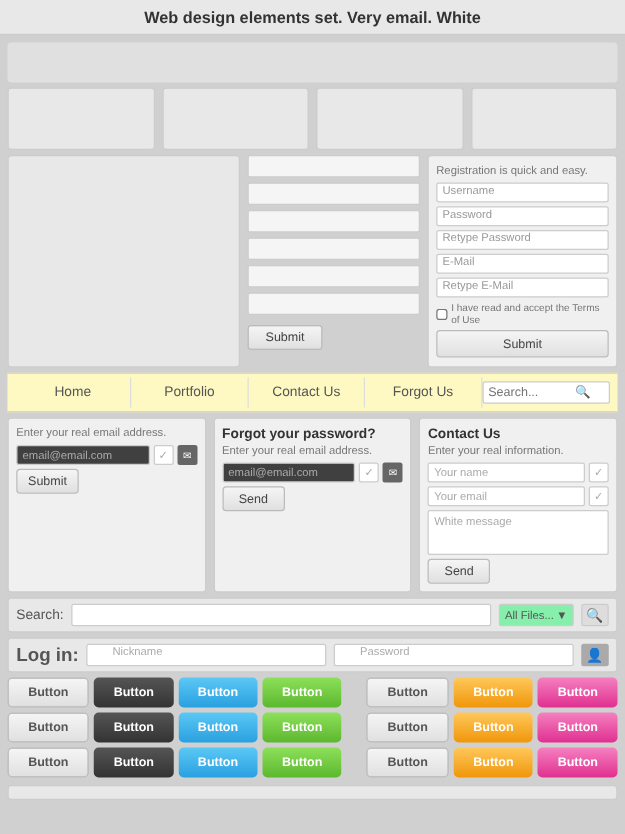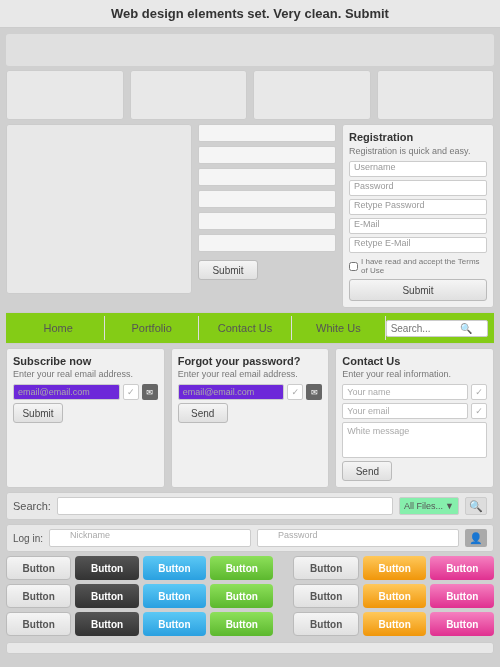--- a/index.html
+++ b/index.html
@@ -137,21 +137,21 @@
       font-size: 10px;
       color: #444;
       cursor: pointer;
       display: flex;
       align-items: center;
       justify-content: center;
     }
 
     
     .nav-bar {
-      background: #84cc16;
+      background: #fef9c3;
       border-top: 1px solid #ccc;
       border-bottom: 1px solid #ccc;
       display: flex;
       align-items: center;
       padding: 0 6px;
       height: 32px;
       margin: 0 6px 4px 6px;
     }
     .nav-item {
       flex: 1;
@@ -198,21 +198,21 @@
       font-weight: bold;
       color: #333;
       margin-bottom: 2px;
     }
     .col-sub {
       font-size: 9px;
       color: #777;
       margin-bottom: 5px;
     }
     .col-input {
-      background: #6d28d9;
+      background: #404040;
       border: 1px solid #ccc;
       border-radius: 2px;
       height: 16px;
       width: 100%;
       margin-bottom: 3px;
       font-size: 9px;
       color: #aaa;
       display: flex;
       align-items: center;
       padding: 0 4px;
@@ -341,21 +341,21 @@
     .login-bar {
       display: flex;
       align-items: center;
       margin: 0 6px 4px 6px;
       background: #e8e8e8;
       border: 1px solid #ccc;
       border-radius: 3px;
       padding: 4px 6px;
       gap: 6px;
     }
-    .login-label { font-size: 10px; color: #555; }
+    .login-label { font-size: 15px; color: #555; font-weight: bold; }
     .login-input {
       flex: 1;
       background: #fff;
       border: 1px solid #ccc;
       height: 18px;
       border-radius: 2px;
       padding: 0 20px;
       font-size: 9px;
       color: #aaa;
     }
@@ -426,21 +426,21 @@
       background: #e8e8e8;
       border: 1px solid #ccc;
       border-radius: 3px;
       padding: 5px 8px;
     }
   </style>
 </head>
 <body>
 
 <div class="title-bar">
-  <span>Web design elements set. Very clean. Submit</span>
+  <span>Web design elements set. Very email. White</span>
 </div>
 
 <div class="top-nav-placeholder"></div>
 
 <div class="card-row">
   <div class="card-thumb"></div>
   <div class="card-thumb"></div>
   <div class="card-thumb"></div>
   <div class="card-thumb"></div>
 </div>
@@ -453,52 +453,50 @@
     <div class="form-input-mock"></div>
     <div class="form-input-mock"></div>
     <div class="form-input-mock"></div>
     <div class="form-input-mock"></div>
     <div class="form-input-mock"></div>
     <div class="form-input-mock"></div>
     <div class="form-btn-mock">Submit</div>
   </div>
 
   <div class="reg-panel">
-    <div class="reg-title">Registration</div>
     <div class="reg-subtitle">Registration is quick and easy.</div>
     <div class="reg-input">Username</div>
     <div class="reg-input">Password</div>
     <div class="reg-input">Retype Password</div>
     <div class="reg-input">E-Mail</div>
     <div class="reg-input">Retype E-Mail</div>
     <div class="reg-checkbox-row">
       <input type="checkbox" style="width: 9px; height: 9px;">
       <span>I have read and accept the Terms of Use</span>
     </div>
     <div class="reg-submit">
       <span>Submit</span>
     </div>
   </div>
 </div>
 
 <div class="nav-bar">
   <div class="nav-item">Home</div>
   <div class="nav-item">Portfolio</div>
   <div class="nav-item">Contact Us</div>
-  <div class="nav-item">White Us</div>
+  <div class="nav-item">Forgot Us</div>
   <div class="nav-search">
     <input type="text" placeholder="Search..." style="border: none; outline: none; font-size: 10px; color: rgb(153, 153, 153); width: 70px; background: transparent;">
     <span style="font-size:10px;color:#999;">🔍</span>
   </div>
 </div>
 
 <div class="three-col">
 
   <div class="col-box">
-    <div class="col-title">Subscribe now</div>
     <div class="col-sub">Enter your real email address.</div>
     <div class="col-input-row">
       <div class="col-input">email@email.com</div>
       <div class="icon-check">✓</div>
       <div class="icon-mail">✉</div>
     </div>
     <div class="col-btn">
       <span>Submit</span>
     </div>
   </div>

